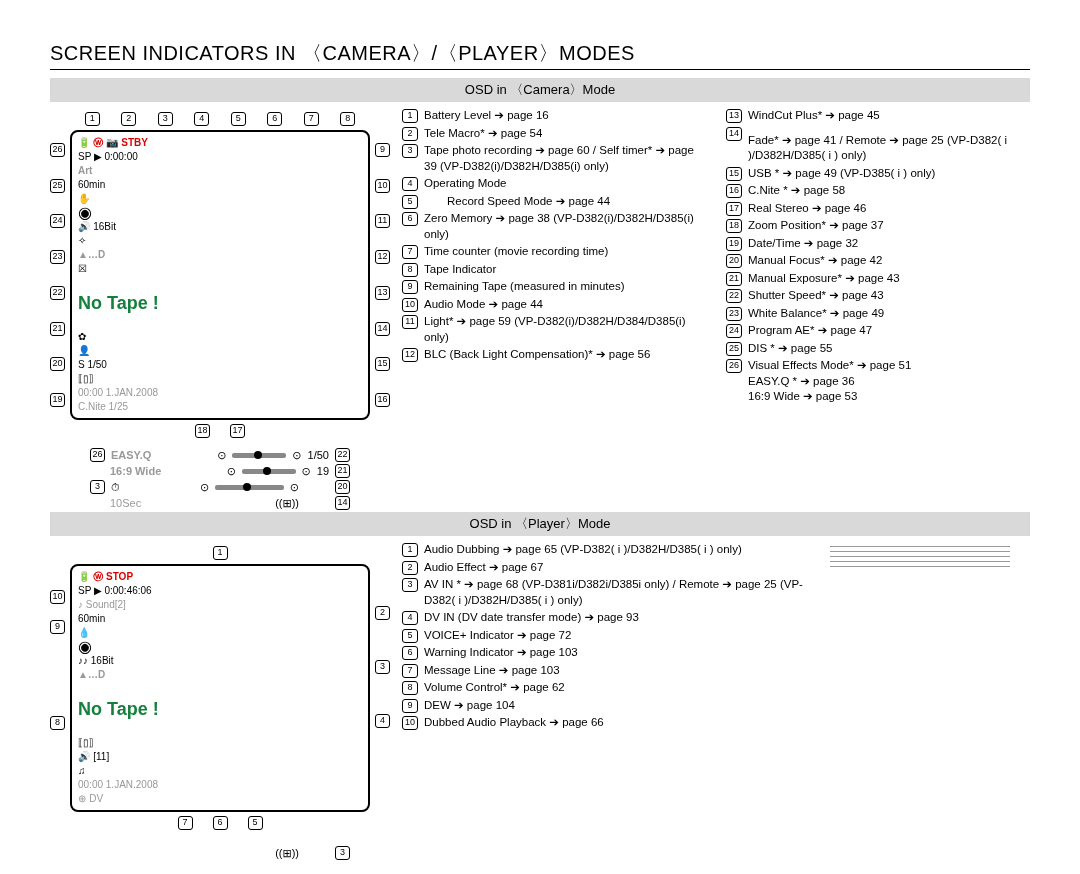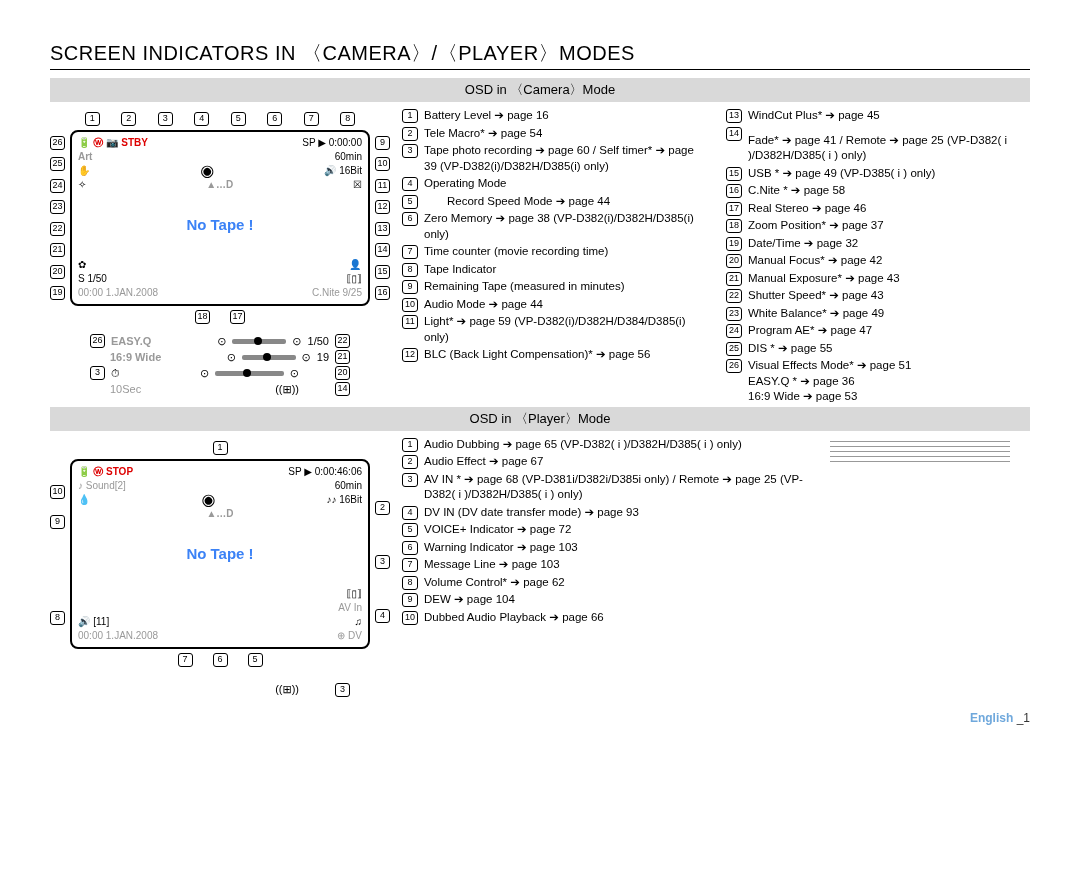--- a/index.html
+++ b/index.html
@@ -41,22 +41,23 @@
     margin: 4px 20px;
     position: relative;
     font-family: Arial, sans-serif;
     background: #fff;
   }
   .lcd-row {
     display: flex;
     justify-content: space-between;
     font-size: 10px;
     line-height: 14px;
-  }
-  .lcd-row.center { justify-content: center; font-weight: bold; color:#3b82f6; font-size: 15px; margin:26px 0;}
+    flex-direction: column;
+  }
+  .lcd-row.center { justify-content: center; font-weight: bold; color:#15803d; font-size: 18px; margin:20px 0;}
   .lcd-row .left, .lcd-row .right { display:flex; gap:4px; align-items:center;}
   .stby { color:#d00; font-weight:bold;}
   .callout-col-l, .callout-col-r {
     position:absolute;
     top:0; bottom:0;
     display:flex; flex-direction:column; justify-content:space-around;
   }
   .callout-col-l { left:-22px; }
   .callout-col-r { right:-22px; }
   .num {
@@ -172,21 +173,21 @@
           <span></span>
           <span>👤</span>
       </div>
       <div class="lcd-row">
         <span>S 1/50</span>
           <span></span>
           <span>⟦▯⟧</span>
       </div>
       <div class="lcd-row" style="color:#999;">
         <span>00:00  1.JAN.2008</span>
-        <span>C.Nite 9/25</span>
+        <span>C.Nite 1/25</span>
       </div>
     </div>
     <div class="small-callouts">
       <span class="num">18</span>
       <span class="num">17</span>
     </div>
 
     <div class="sliders">
       <div class="slider-row">
         <span class="num">26</span>
@@ -385,25 +386,20 @@
         <span>♪♪ 16Bit</span>
       </div>
       <div class="lcd-row" style="justify-content:center;color:#999;font-weight:bold;">▲…D</div>
       <div class="lcd-row center">No Tape !</div>
       <div class="lcd-row">
         <span></span>
           <span></span>
           <span>⟦▯⟧</span>
       </div>
       <div class="lcd-row">
-        <span></span>
-          <span></span>
-          <span style="color:#999;">AV In</span>
-      </div>
-      <div class="lcd-row">
         <span>🔊 [11]</span>
         <span>♫</span>
       </div>
       <div class="lcd-row" style="color:#999;">
         <span>00:00  1.JAN.2008</span>
         <span>⊕ DV</span>
       </div>
     </div>
     <div class="small-callouts">
       <span class="num">7</span>

